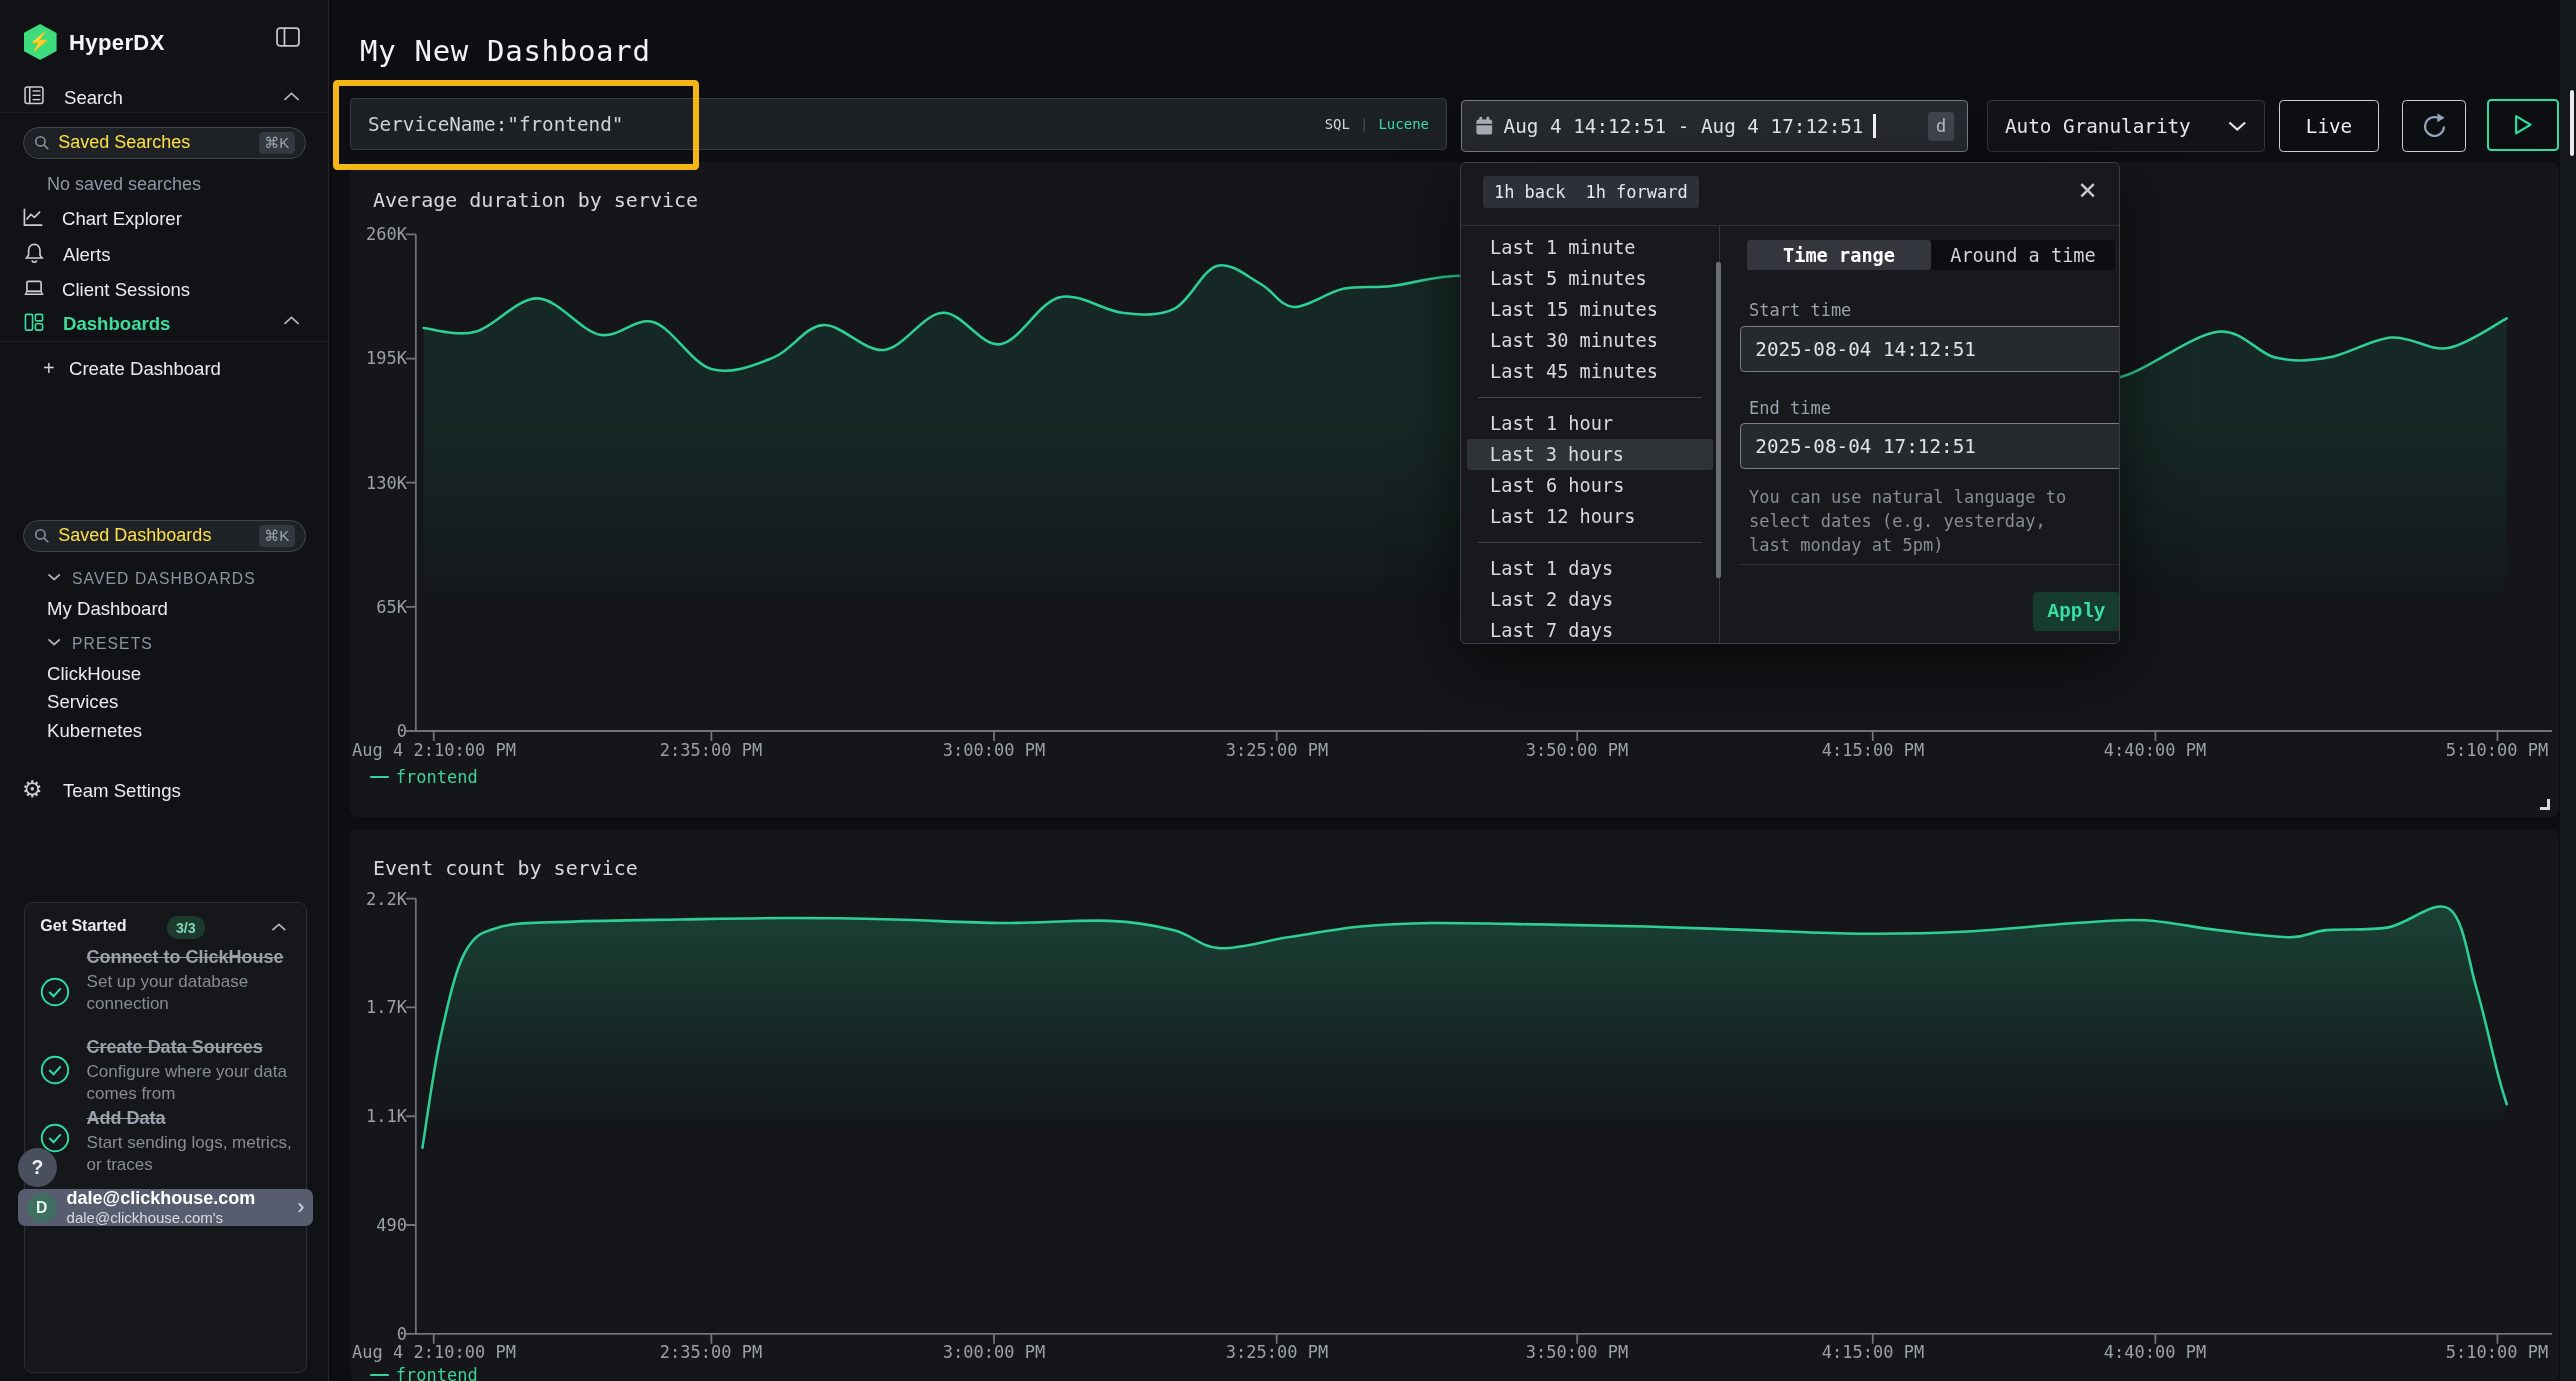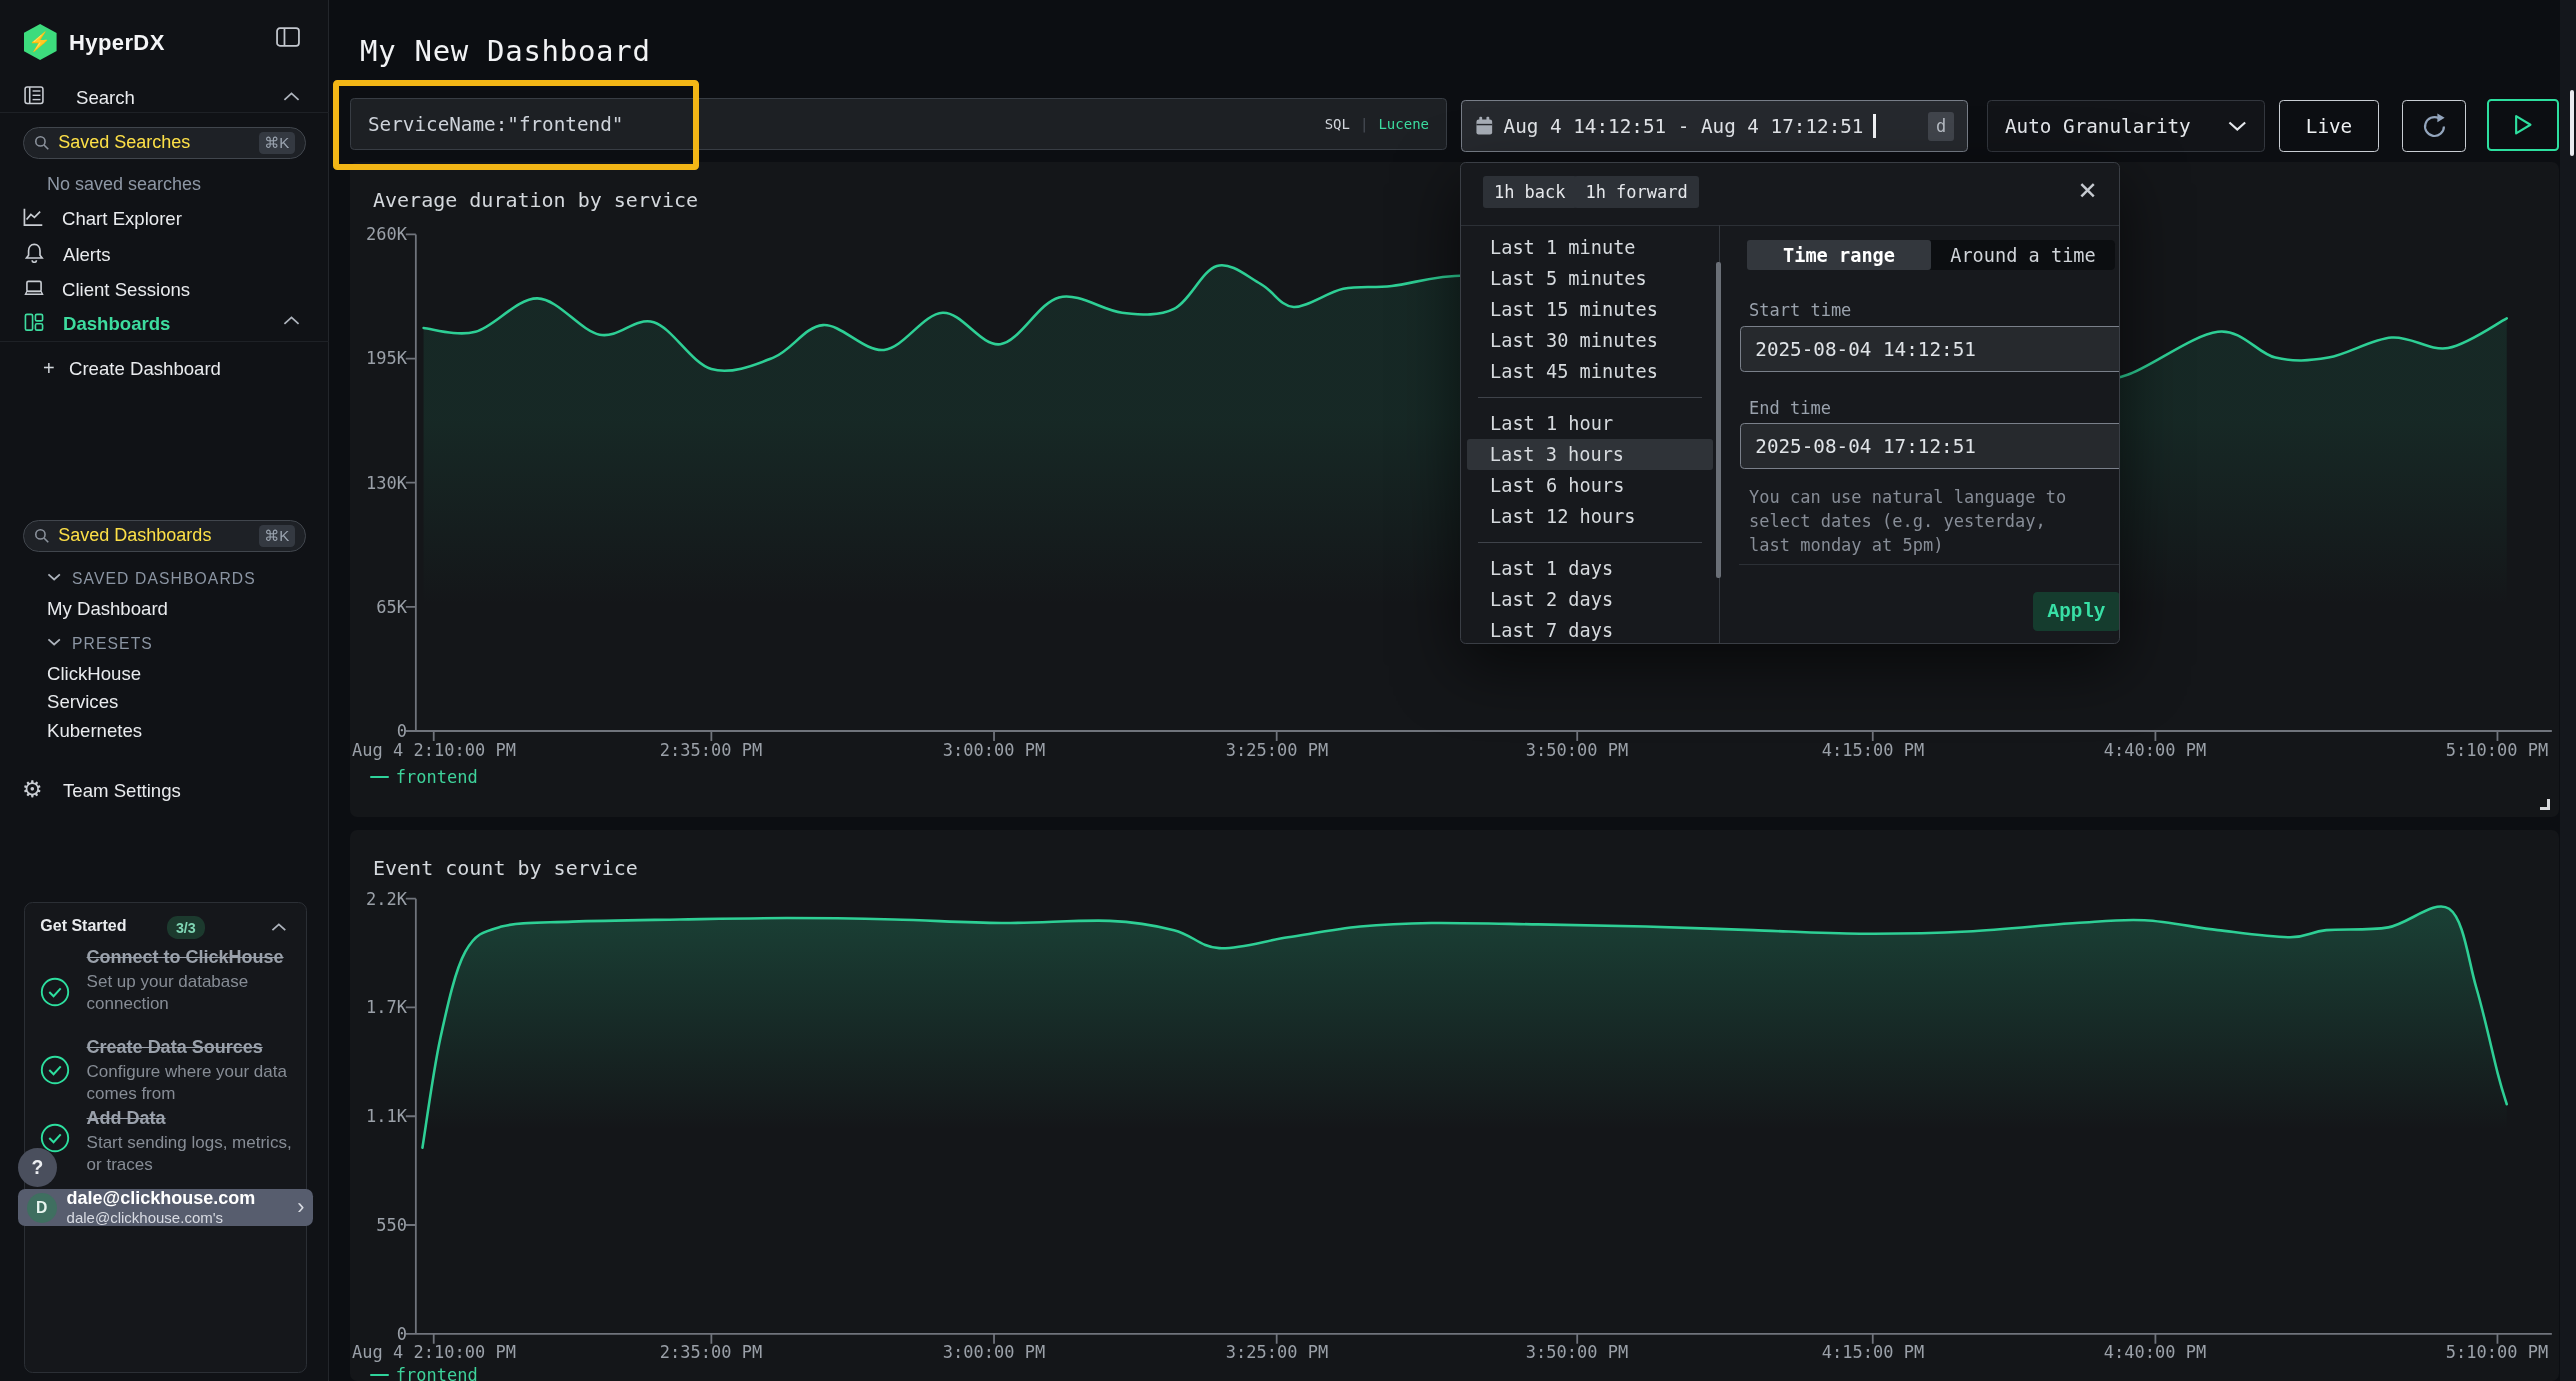--- a/index.html
+++ b/index.html
@@ -108,21 +108,21 @@
 
   <div class="abs" style="left:23.6px;top:86px">
     <svg width="20" height="18.6" viewBox="0 0 28 26">
         <rect x="1.5" y="1.5" width="25" height="23" rx="3" fill="none" stroke="#c9cdd3" stroke-width="2.2"></rect>
         <line x1="8" y1="1.5" x2="8" y2="24.5" stroke="#c9cdd3" stroke-width="2.2"></line>
         <line x1="12" y1="7" x2="23" y2="7" stroke="#c9cdd3" stroke-width="2"></line>
         <line x1="12" y1="13" x2="23" y2="13" stroke="#c9cdd3" stroke-width="2"></line>
         <line x1="12" y1="19" x2="23" y2="19" stroke="#c9cdd3" stroke-width="2"></line>
       </svg>
   </div>
-  <div class="abs srow-label" style="left:76px;top:87px">Search</div>
+  <div class="abs srow-label" style="left:64px;top:87px">Search</div>
   <svg class="abs" style="left:283px;top:92px" width="17" height="9.3" viewBox="0 0 24 13">
       <polyline class="chev" points="2,11 12,2 22,11"></polyline>
     </svg>
 
   <div class="divider-h" style="top:112px"></div>
 
   <div class="pill" style="top:127px">
     <svg width="15.7" height="15.7" viewBox="0 0 22 22">
         <circle cx="9" cy="9" r="6.5" fill="none" stroke="#8b929c" stroke-width="2.2"></circle>
         <line x1="14" y1="14" x2="20" y2="20" stroke="#8b929c" stroke-width="2.2"></line>
@@ -342,21 +342,21 @@
         </linearGradient>
       </defs>
       <path d="M101.23,443.9418181818182C105.43533333333333,418.2860606060606,116.47433333333333,335.6533333333333,126.462,290.0072727272727C136.44966666666667,244.36121212121213,146.963,195.9054545454546,161.156,170.0654545454546C175.34900000000002,144.2254545454546,186.65083333333334,141.9684848484849,211.62,134.96727272727276C236.58916666666667,127.96606060606062,269.4433333333333,129.71636363636358,310.971,128.05818181818177C352.4986666666667,126.39999999999993,410.84766666666667,125.8472727272727,460.786,125.0181818181818C510.72433333333333,124.18909090909091,560.6626666666667,123.0836363636364,610.601,123.0836363636364C660.5393333333333,123.0836363636364,710.4776666666667,123.86666666666666,760.4159999999999,125.0181818181818C810.3543333333332,126.16969696969694,860.0298333333332,129.67030303030302,910.2309999999999,129.99272727272728C960.4321666666666,130.31515151515154,1021.4095,125.29454545454549,1061.623,126.95272727272732C1101.8365000000001,128.61090909090913,1126.0171666666665,133.5854545454546,1151.512,139.94181818181823C1177.0068333333334,146.29818181818186,1188.0458333333331,163.4327272727273,1214.5919999999999,165.09090909090912C1241.1381666666666,166.74909090909094,1277.9348333333332,154.91151515151515,1310.789,149.89090909090908C1343.6431666666667,144.870303030303,1378.3371666666665,138.2836363636364,1411.7169999999999,134.96727272727276C1445.0968333333333,131.65090909090912,1469.5403333333334,130.49939393939397,1511.068,129.99272727272728C1552.5956666666666,129.4860606060606,1610.9446666666668,131.09818181818176,1660.883,131.92727272727268C1710.8213333333333,132.7563636363636,1760.7596666666668,133.63151515151517,1810.698,134.96727272727276C1860.6363333333334,136.30303030303034,1910.5746666666669,138.28363636363642,1960.5130000000001,139.94181818181823C2010.4513333333334,141.60000000000005,2060.3896666666665,144.59393939393937,2110.328,144.9163636363636C2160.2663333333335,145.23878787878783,2209.9418333333333,144.36363636363635,2260.143,141.87636363636364C2310.3441666666668,139.38909090909092,2370.2701666666667,132.61818181818182,2411.535,129.99272727272728C2452.799833333333,127.36727272727273,2474.615,124.46545454545453,2507.732,126.12363636363636C2540.849,127.7818181818182,2576.3315,135.9806060606061,2610.2369999999996,139.94181818181823C2644.1424999999995,143.90303030303036,2685.933,149.89090909090908,2711.165,149.89090909090908C2736.397,149.89090909090908,2738.7625,142.24484848484852,2761.629,139.94181818181823C2784.4955,137.63878787878795,2819.7151666666664,141.04727272727277,2848.3639999999996,136.07272727272732C2877.0128333333328,131.09818181818187,2913.0209999999997,96.09212121212124,2933.522,110.09454545454548C2954.023,124.09696969696972,2960.0681666666665,181.76484848484853,2971.37,220.08727272727276C2982.6718333333333,258.409696969697,2994.2365,312.8533333333333,3001.333,340.0290909090909C3008.4295,367.20484848484847,3011.846333333333,375.9563636363636,3013.9489999999996,383.14181818181817L3013.9489999999996,704L101.23,704Z" fill="url(#grad1)" stroke="none"></path>
       <path d="M92,96L92,704L3077,704M78,96L92,96M78,248L92,248M78,400L92,400M78,552L92,552M78,704L92,704M117,704L117,718M505,704L505,718M900,704L900,718M1295,704L1295,718M1715,704L1715,718M2128,704L2128,718M2523,704L2523,718M3001,704L3001,718" stroke="#70747c" stroke-width="2.5" fill="none"></path>
       <path d="M101.23,443.9418181818182C105.43533333333333,418.2860606060606,116.47433333333333,335.6533333333333,126.462,290.0072727272727C136.44966666666667,244.36121212121213,146.963,195.9054545454546,161.156,170.0654545454546C175.34900000000002,144.2254545454546,186.65083333333334,141.9684848484849,211.62,134.96727272727276C236.58916666666667,127.96606060606062,269.4433333333333,129.71636363636358,310.971,128.05818181818177C352.4986666666667,126.39999999999993,410.84766666666667,125.8472727272727,460.786,125.0181818181818C510.72433333333333,124.18909090909091,560.6626666666667,123.0836363636364,610.601,123.0836363636364C660.5393333333333,123.0836363636364,710.4776666666667,123.86666666666666,760.4159999999999,125.0181818181818C810.3543333333332,126.16969696969694,860.0298333333332,129.67030303030302,910.2309999999999,129.99272727272728C960.4321666666666,130.31515151515154,1021.4095,125.29454545454549,1061.623,126.95272727272732C1101.8365000000001,128.61090909090913,1126.0171666666665,133.5854545454546,1151.512,139.94181818181823C1177.0068333333334,146.29818181818186,1188.0458333333331,163.4327272727273,1214.5919999999999,165.09090909090912C1241.1381666666666,166.74909090909094,1277.9348333333332,154.91151515151515,1310.789,149.89090909090908C1343.6431666666667,144.870303030303,1378.3371666666665,138.2836363636364,1411.7169999999999,134.96727272727276C1445.0968333333333,131.65090909090912,1469.5403333333334,130.49939393939397,1511.068,129.99272727272728C1552.5956666666666,129.4860606060606,1610.9446666666668,131.09818181818176,1660.883,131.92727272727268C1710.8213333333333,132.7563636363636,1760.7596666666668,133.63151515151517,1810.698,134.96727272727276C1860.6363333333334,136.30303030303034,1910.5746666666669,138.28363636363642,1960.5130000000001,139.94181818181823C2010.4513333333334,141.60000000000005,2060.3896666666665,144.59393939393937,2110.328,144.9163636363636C2160.2663333333335,145.23878787878783,2209.9418333333333,144.36363636363635,2260.143,141.87636363636364C2310.3441666666668,139.38909090909092,2370.2701666666667,132.61818181818182,2411.535,129.99272727272728C2452.799833333333,127.36727272727273,2474.615,124.46545454545453,2507.732,126.12363636363636C2540.849,127.7818181818182,2576.3315,135.9806060606061,2610.2369999999996,139.94181818181823C2644.1424999999995,143.90303030303036,2685.933,149.89090909090908,2711.165,149.89090909090908C2736.397,149.89090909090908,2738.7625,142.24484848484852,2761.629,139.94181818181823C2784.4955,137.63878787878795,2819.7151666666664,141.04727272727277,2848.3639999999996,136.07272727272732C2877.0128333333328,131.09818181818187,2913.0209999999997,96.09212121212124,2933.522,110.09454545454548C2954.023,124.09696969696972,2960.0681666666665,181.76484848484853,2971.37,220.08727272727276C2982.6718333333333,258.409696969697,2994.2365,312.8533333333333,3001.333,340.0290909090909C3008.4295,367.20484848484847,3011.846333333333,375.9563636363636,3013.9489999999996,383.14181818181817" fill="none" stroke="#2ecf95" stroke-width="3.6" stroke-linecap="round"></path>
     </svg>
   <div class="mono" id="c2ylabs">
       <span class="ylab" style="top: 69px;">2.2K</span>
       <span class="ylab" style="top: 177px;">1.7K</span>
       <span class="ylab" style="top: 286px;">1.1K</span>
-      <span class="ylab" style="top: 395px;">550</span>
+      <span class="ylab" style="top: 395px;">490</span>
       <span class="ylab" style="top: 504px;">0</span>
     </div>
   <div class="mono" id="c2xlabs">
       <span class="xlab" style="left: 84px; top: 512px;">Aug 4 2:10:00 PM</span>
       <span class="xlab" style="left: 361px; top: 512px;">2:35:00 PM</span>
       <span class="xlab" style="left: 644px; top: 512px;">3:00:00 PM</span>
       <span class="xlab" style="left: 927px; top: 512px;">3:25:00 PM</span>
       <span class="xlab" style="left: 1227px; top: 512px;">3:50:00 PM</span>
       <span class="xlab" style="left: 1523px; top: 512px;">4:15:00 PM</span>
       <span class="xlab" style="left: 1805px; top: 512px;">4:40:00 PM</span>

